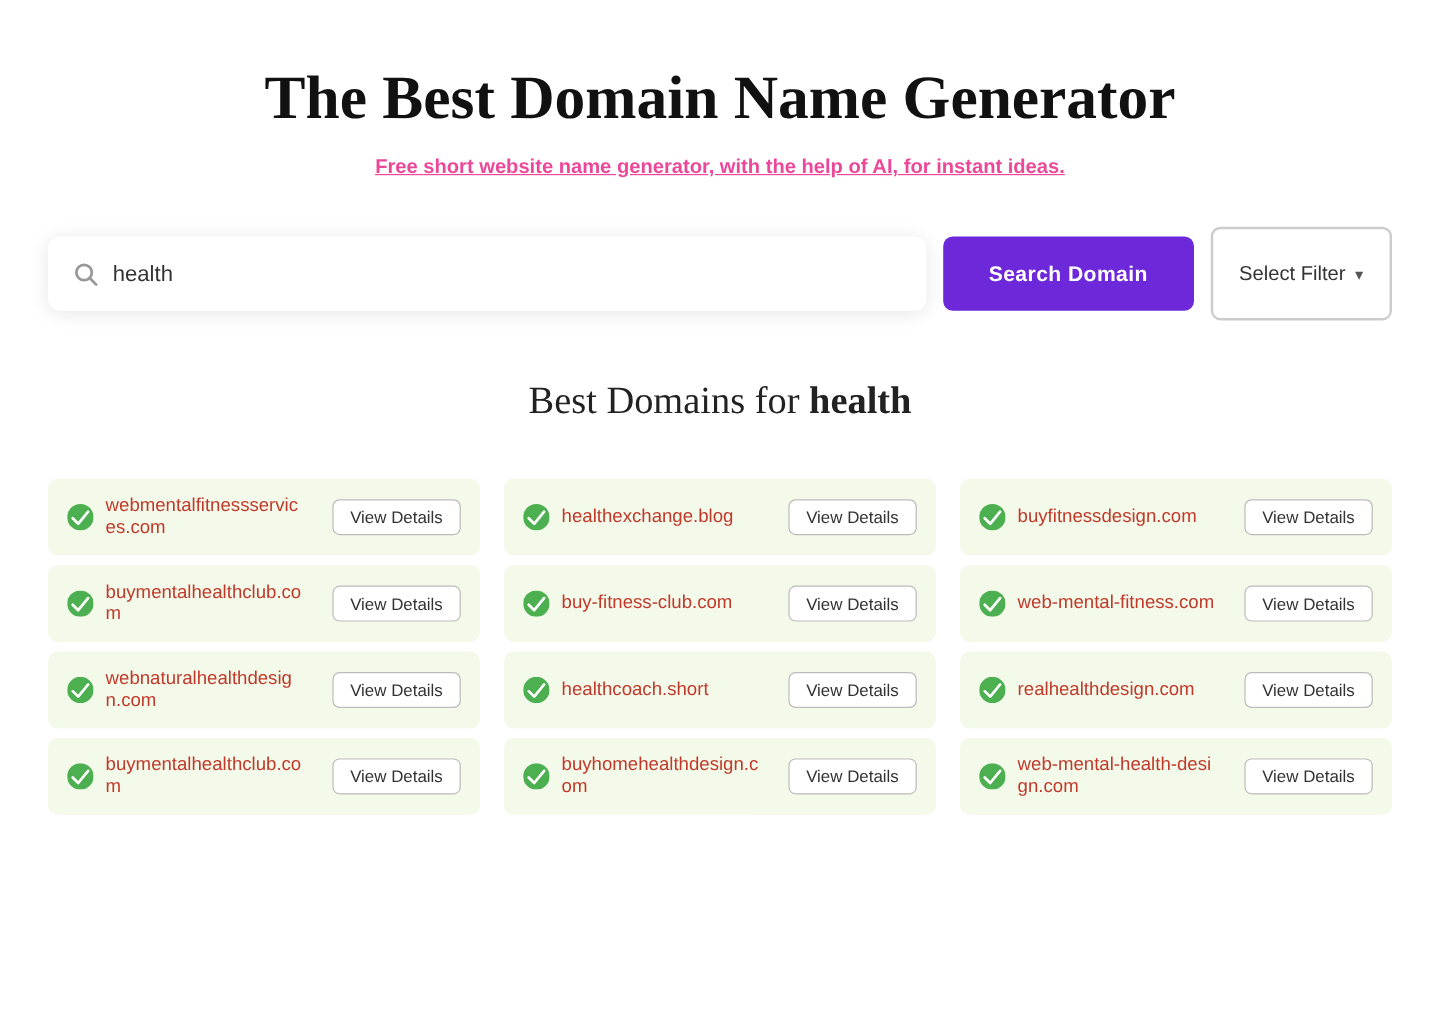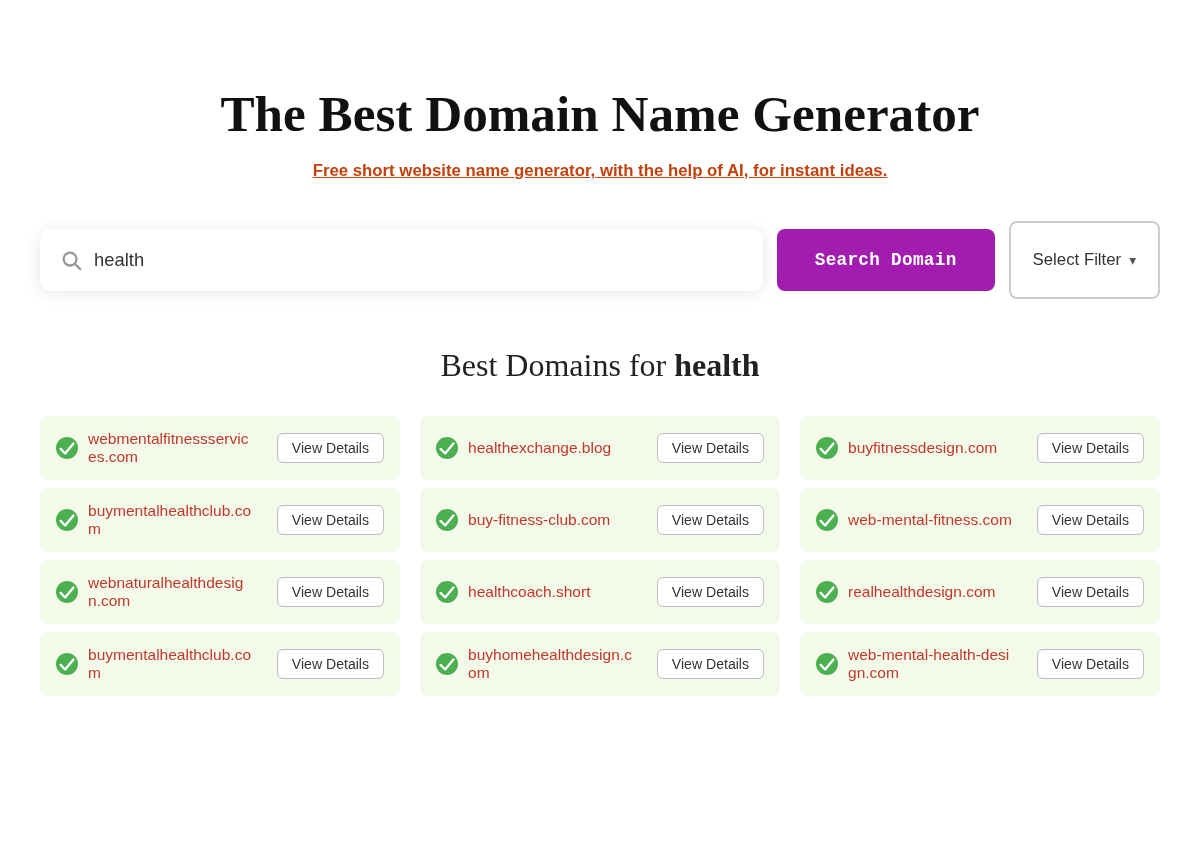--- a/index.html
+++ b/index.html
@@ -5,34 +5,34 @@
     * { box-sizing: border-box; margin: 0; padding: 0; }
     body {
       font-family: Georgia, 'Times New Roman', serif;
       background: #fff;
       color: #222;
       min-height: 857px;
     }
     .page-wrapper {
       max-width: 1200px;
       margin: 0 auto;
-      padding: 84px 40px 40px;
+      padding: 52px 40px 40px;
     }
     .hero-title {
       text-align: center;
       font-size: 3.2rem;
       font-weight: 700;
       color: #111;
       margin-bottom: 18px;
       font-family: Georgia, serif;
     }
     .hero-subtitle {
       text-align: center;
       font-size: 1.05rem;
-      color: #c2410c;
+      color: #ec4899;
       margin-bottom: 40px;
       font-family: Arial, sans-serif;
     }
     .hero-subtitle span {
       font-weight: bold;
       text-decoration: underline;
     }
     .search-bar-row {
       display: flex;
       align-items: center;
@@ -58,31 +58,31 @@
     .search-input {
       border: none;
       outline: none;
       font-size: 1.15rem;
       color: #333;
       width: 100%;
       background: transparent;
       font-family: Arial, sans-serif;
     }
     .search-button {
-      background: #a21caf;
+      background: #6d28d9;
       color: #fff;
       border: none;
       border-radius: 8px;
       padding: 0 38px;
       height: 62px;
       font-size: 1.1rem;
       font-weight: bold;
       cursor: pointer;
       white-space: nowrap;
-      font-family: Liberation Mono, monospace;
+      font-family: Liberation Sans, sans-serif;
       letter-spacing: 0.02em;
     }
     .filter-button {
       display: flex;
       align-items: center;
       gap: 8px;
       background: #fff;
       border: 2px solid #ccc;
       border-radius: 8px;
       padding: 0 22px;
@@ -94,21 +94,21 @@
       white-space: nowrap;
     }
     .chevron-icon {
       font-size: 0.85rem;
       color: #555;
     }
     .results-title {
       text-align: center;
       font-size: 2rem;
       font-weight: 400;
-      margin-bottom: 32px;
+      margin-bottom: 47px;
       font-family: Georgia, serif;
     }
     .results-title strong {
       font-weight: 900;
     }
     .domains-grid {
       display: grid;
       grid-template-columns: 1fr 1fr 1fr;
       gap: 8px 20px;
     }

